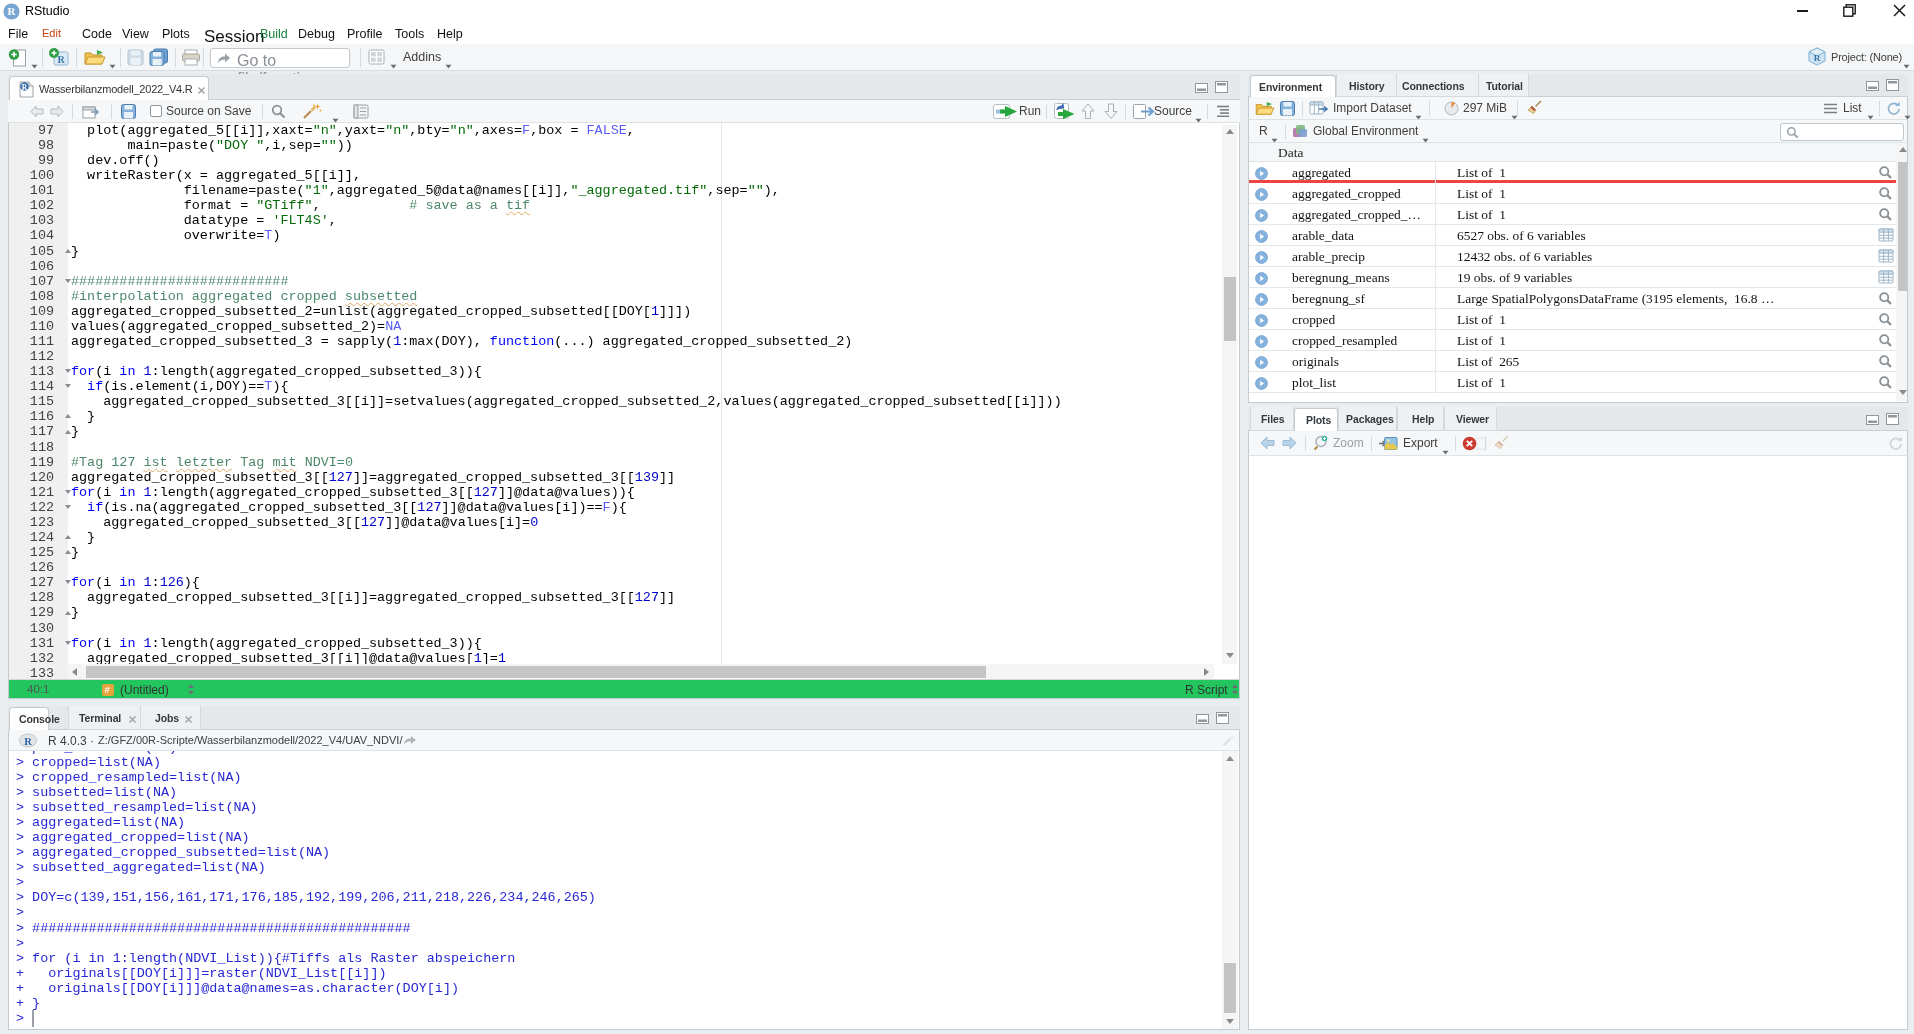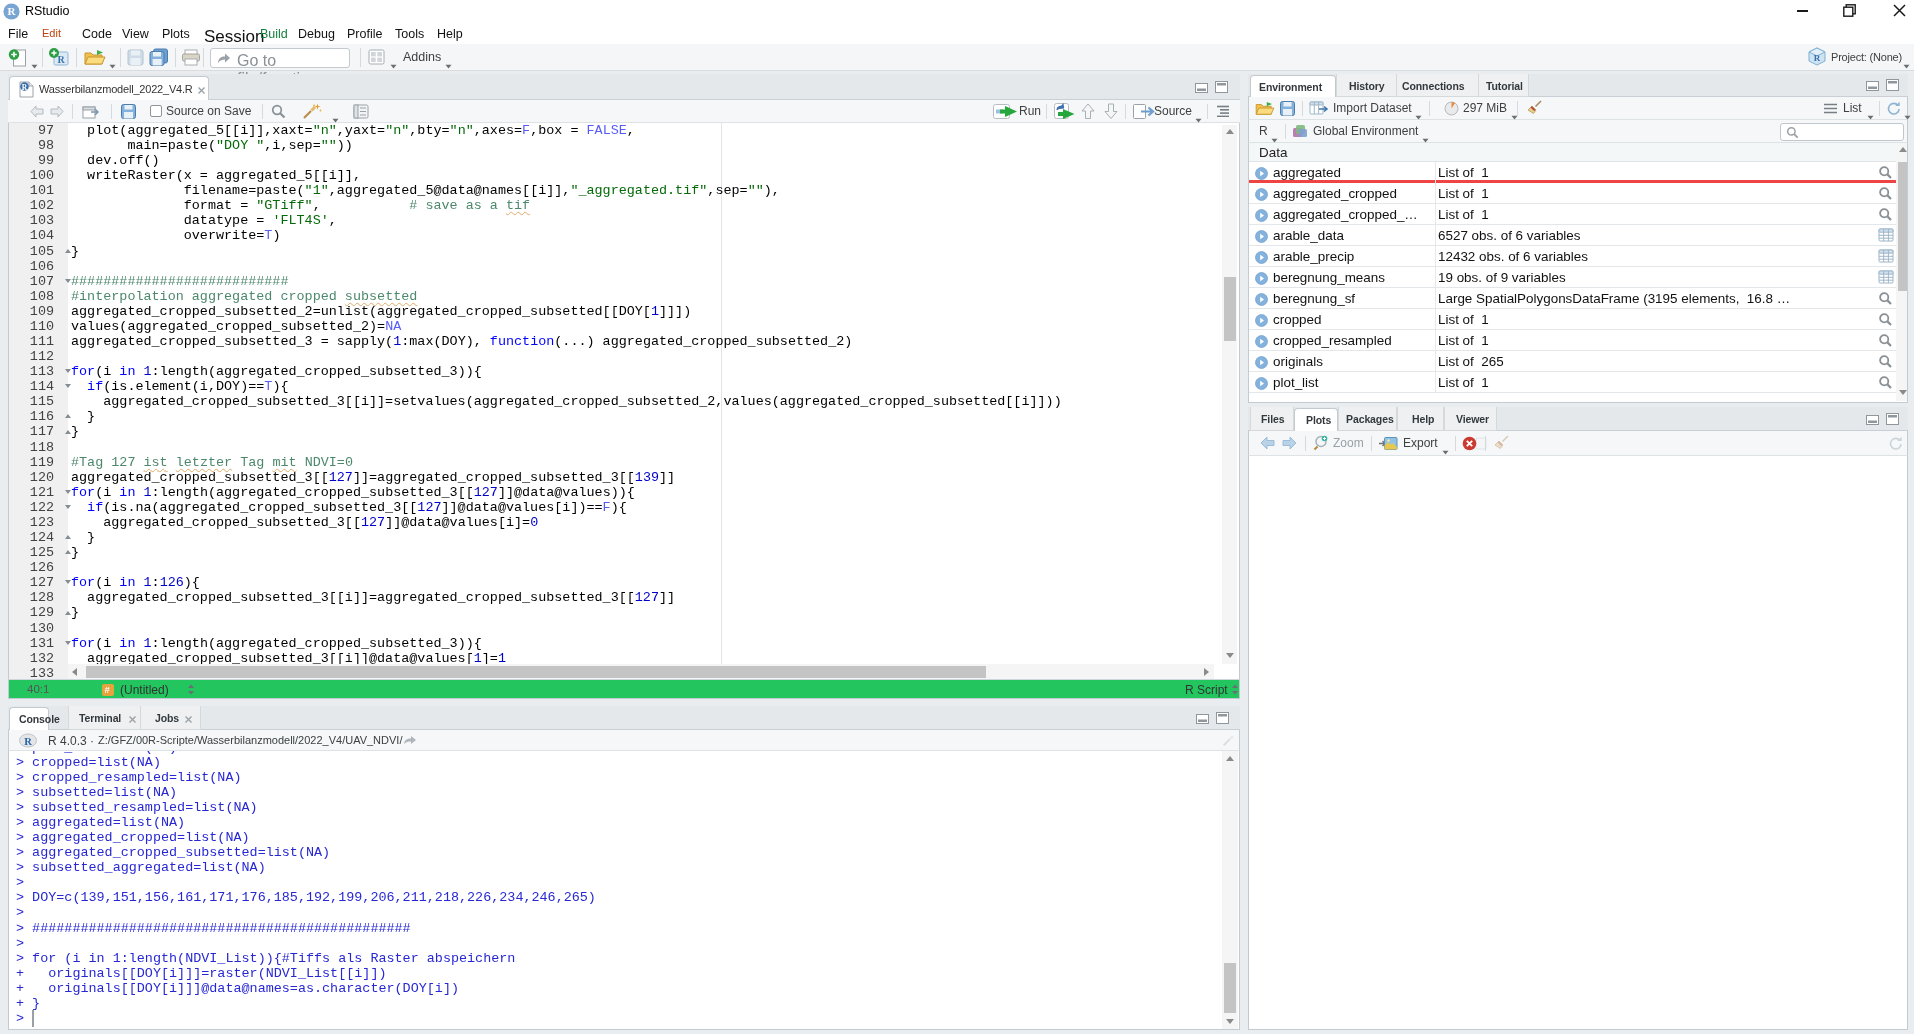--- a/index.html
+++ b/index.html
@@ -1,17 +1,17 @@
 <!DOCTYPE html>
 <html><head><meta charset="utf-8">
 <style>
 * { margin:0; padding:0; box-sizing:border-box; }
 html,body { width:1914px; height:1034px; background:#eaedf0; font-family:'Liberation Sans',sans-serif; overflow:hidden; }
 .abs { position:absolute; }
-.mono { font-family:Liberation Sans, sans-serif;font-size:13.43px;line-height:15.08px; }
+.mono { font-family:Liberation Serif, serif;font-size:13.43px;line-height:15.08px;margin-left:19px; }
 .pre { font-family:'Liberation Mono',monospace;font-size:13.43px;line-height:15.08px; white-space:pre; margin:0; }
 .kw { color:#0000ff; font-style:normal; }
 .nu { color:#0000cd; font-style:normal; }
 .cl { color:#585cf6; font-style:normal; }
 .st { color:#036a07; font-style:normal; }
 .cm { color:#4c886b; font-style:normal; }
 .sq { font-style:normal; text-decoration:underline; -webkit-text-decoration:underline wavy #deab66; text-decoration-style:wavy; text-decoration-color:#deab66; text-decoration-thickness:1px; text-underline-offset:2px; }
 .tri-d { position:absolute; width:0; height:0; border-left:3.5px solid transparent; border-right:3.5px solid transparent; border-top:4.5px solid #858c92; }
 .tri-u { position:absolute; width:0; height:0; border-left:3.5px solid transparent; border-right:3.5px solid transparent; border-bottom:4.5px solid #858c92; }
 .tabstrip { position:absolute; left:0; right:0; top:0; background:#e4e8eb; border-bottom:1px solid #c9cfd4; }

